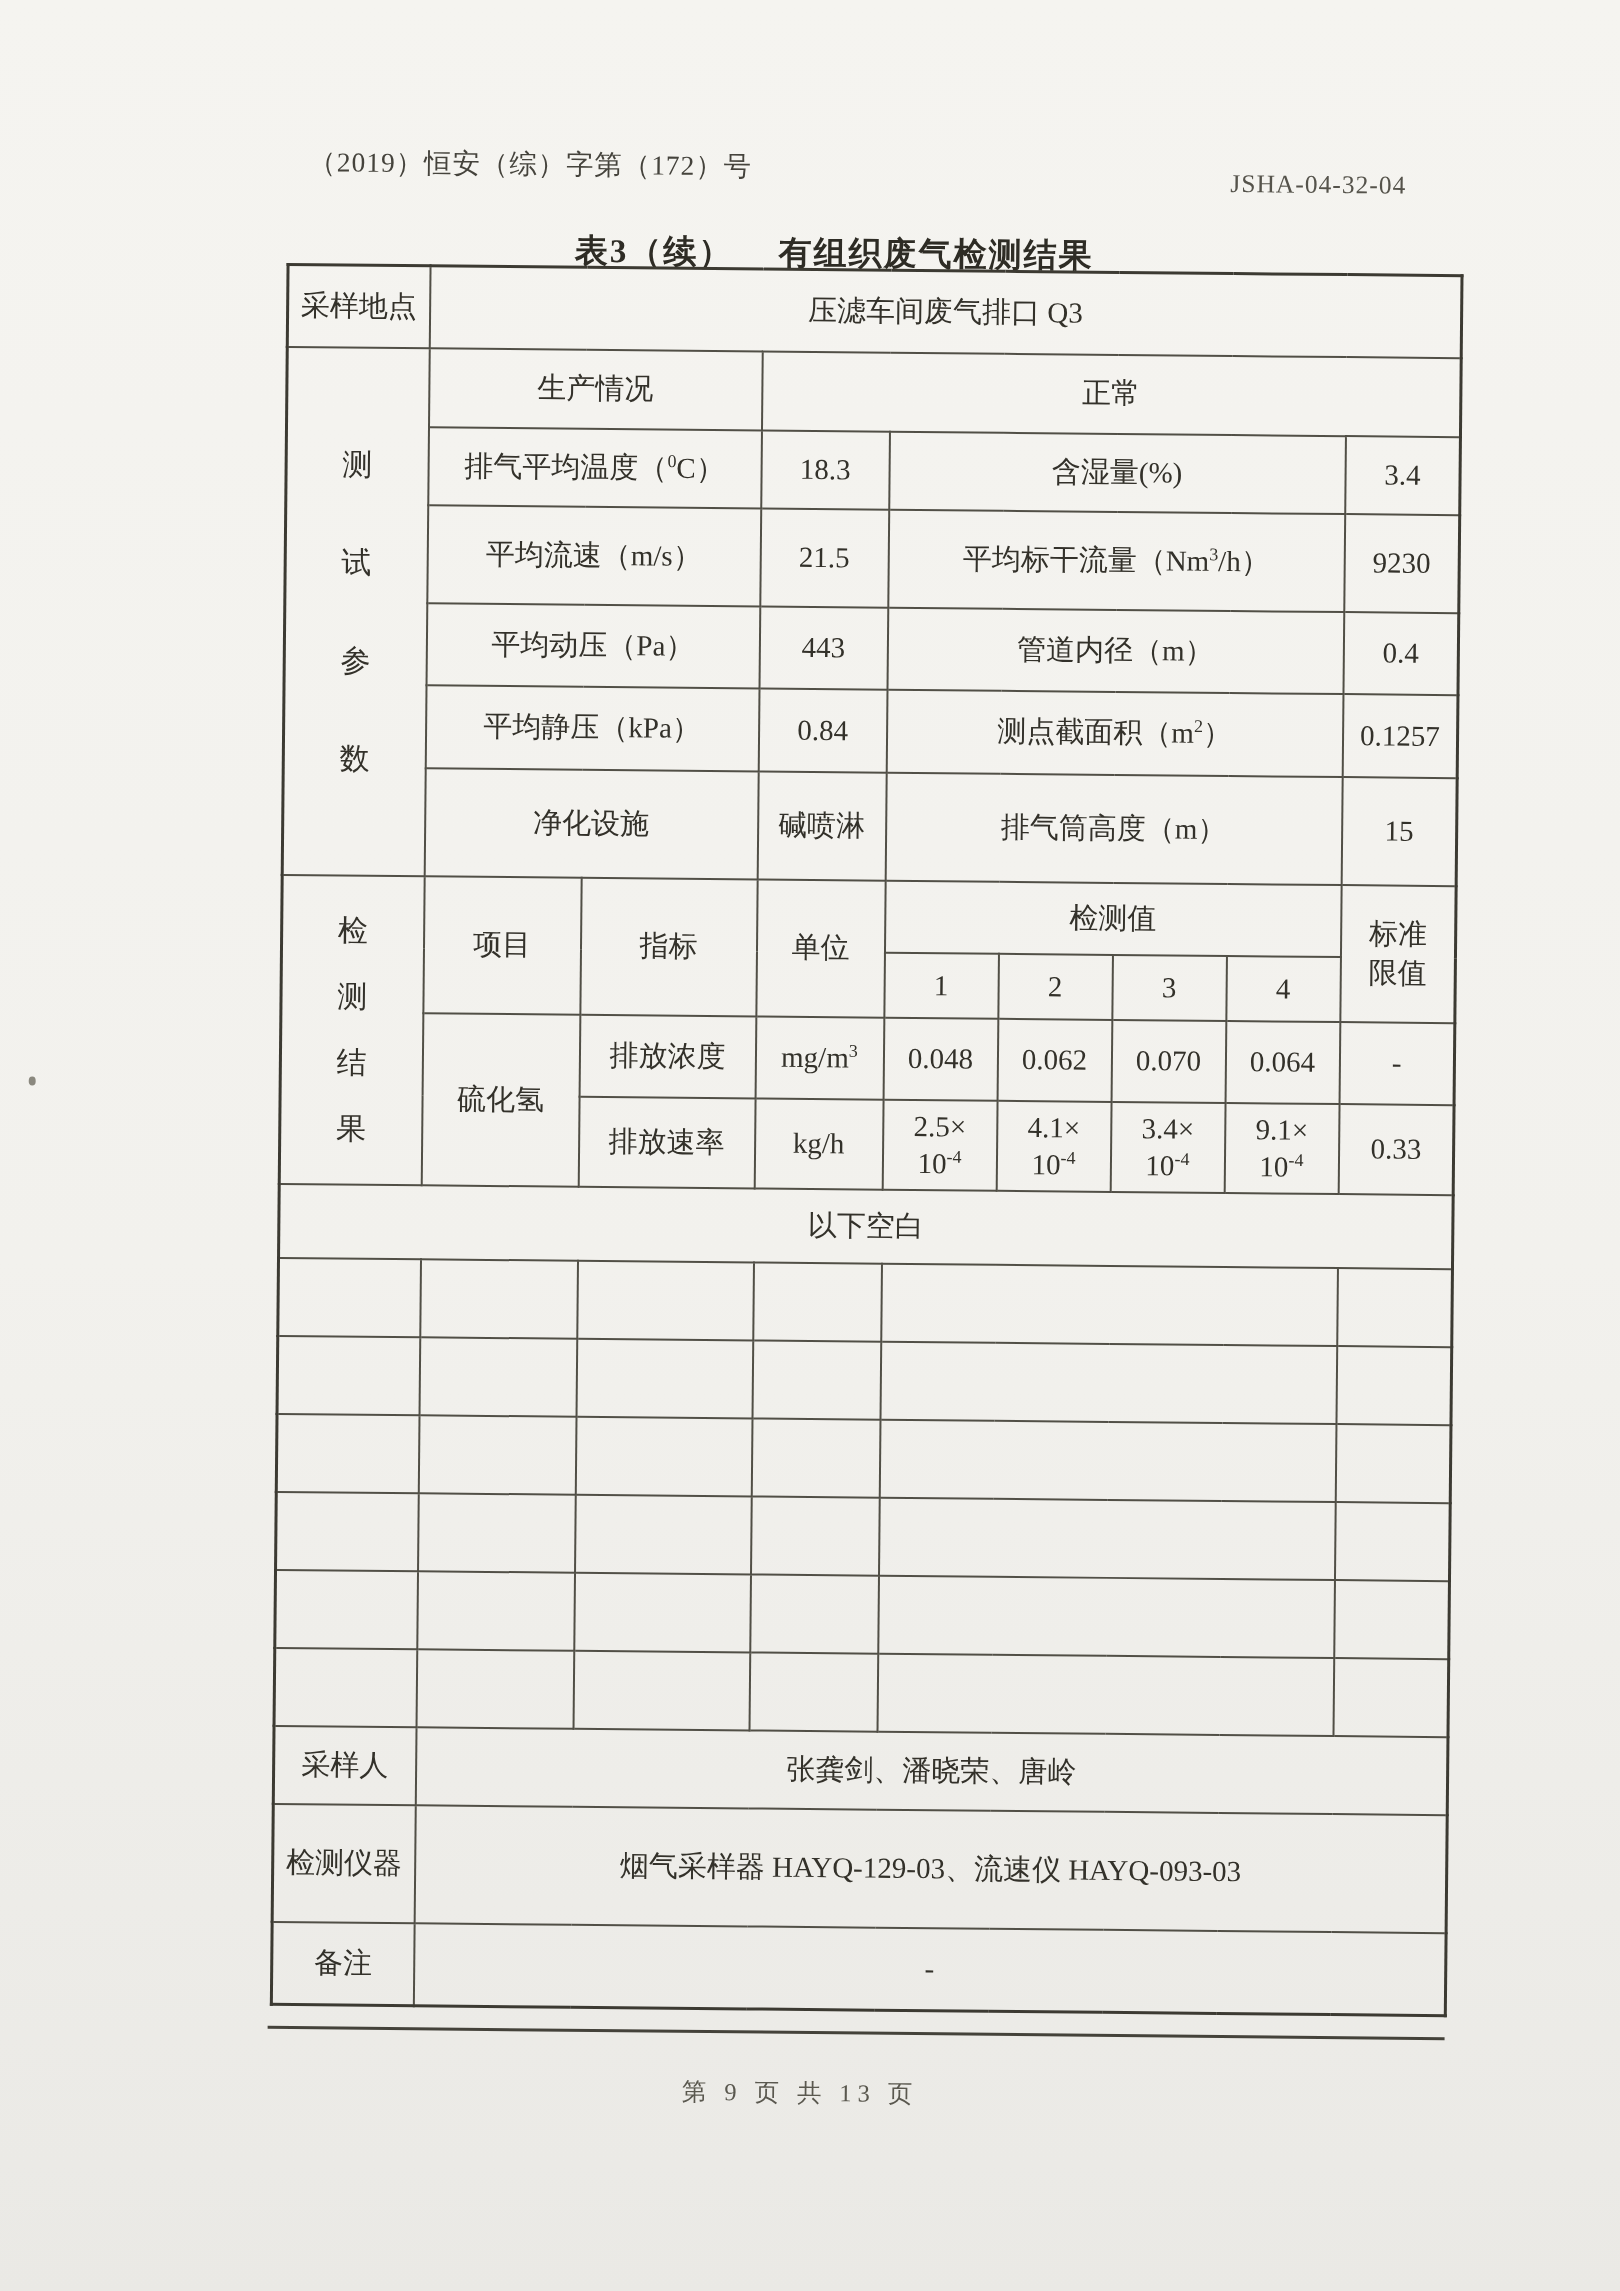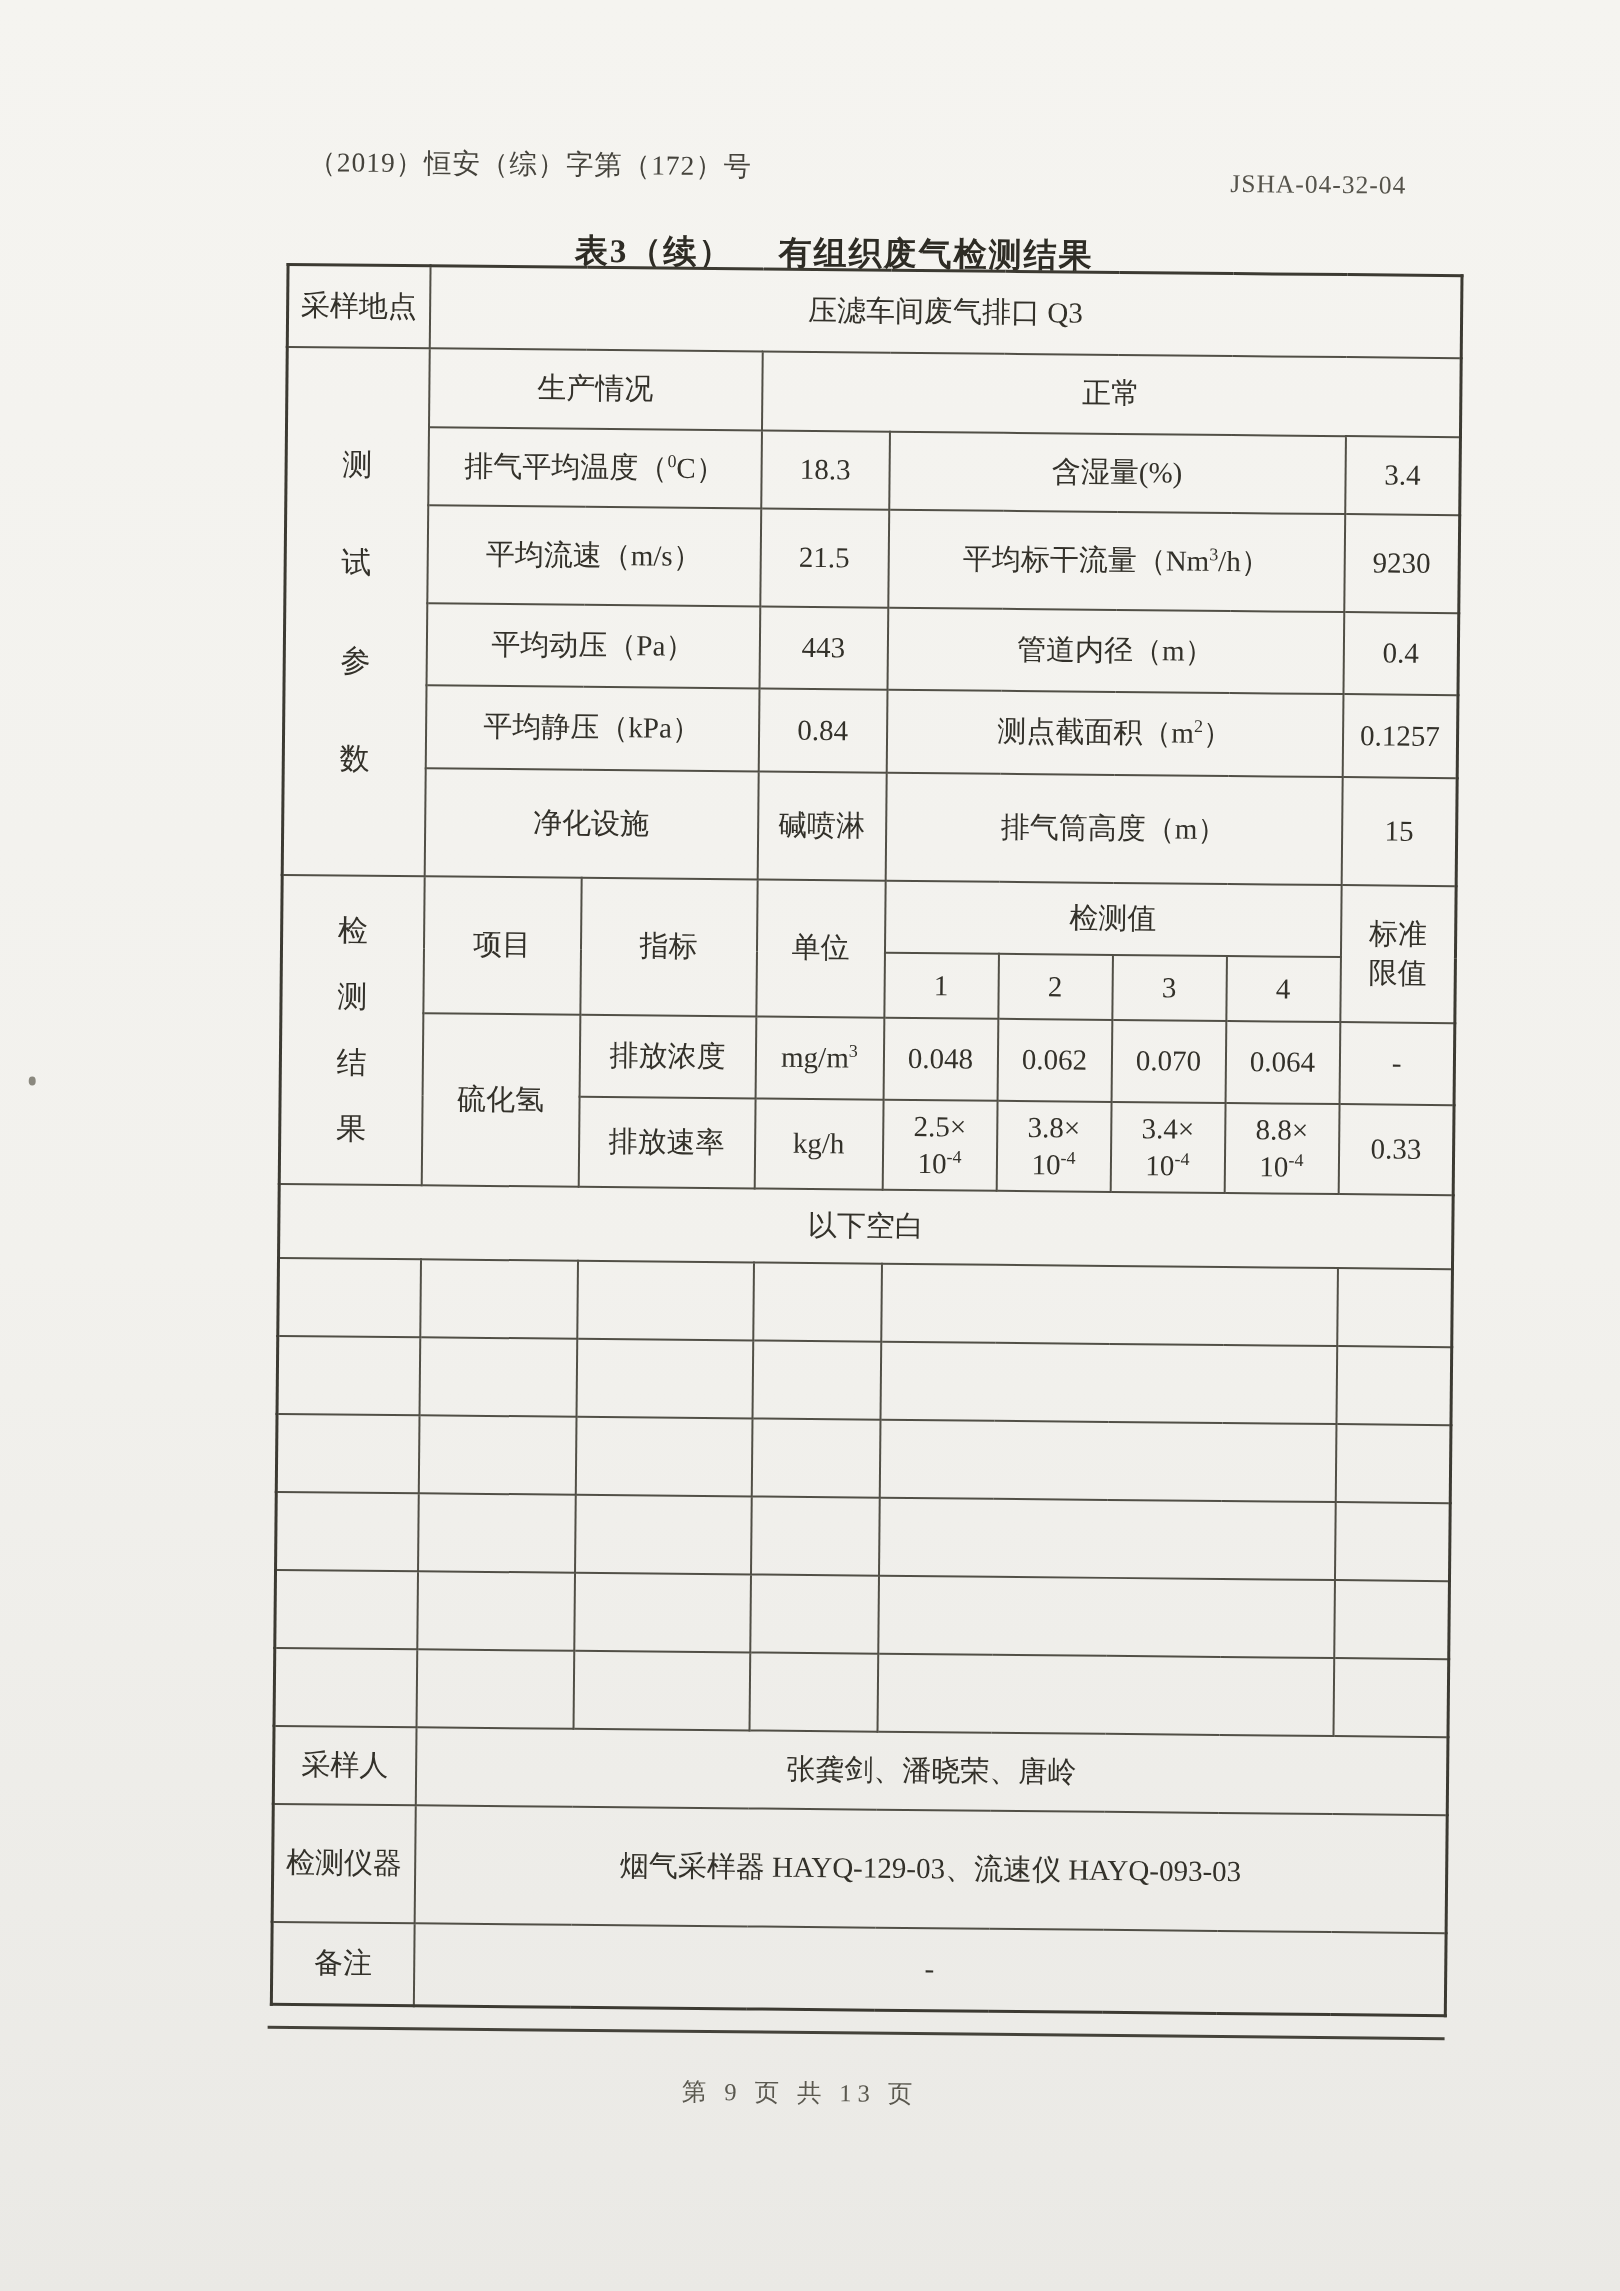--- a/index.html
+++ b/index.html
@@ -126,23 +126,23 @@
       <td>0.048</td>
       <td>0.062</td>
       <td>0.070</td>
       <td>0.064</td>
       <td>-</td>
     </tr>
     <tr class="hK">
       <td>排放速率</td>
       <td><span>kg/h</span><sup></sup></td>
       <td class="sci"><span>2.5×</span><br><span>10</span><sup>-4</sup></td>
-      <td class="sci"><span>3.8×</span><br><span>10</span><sup>-4</sup></td>
+      <td class="sci"><span>4.1×</span><br><span>10</span><sup>-4</sup></td>
       <td class="sci"><span>3.4×</span><br><span>10</span><sup>-4</sup></td>
-      <td class="sci"><span>8.8×</span><br><span>10</span><sup>-4</sup></td>
+      <td class="sci"><span>9.1×</span><br><span>10</span><sup>-4</sup></td>
       <td>0.33</td>
     </tr>
 
     <tr class="hL">
       <td colspan="9">以下空白</td>
     </tr>
 
     <tr class="hM">
       <td></td>
             <td></td>

